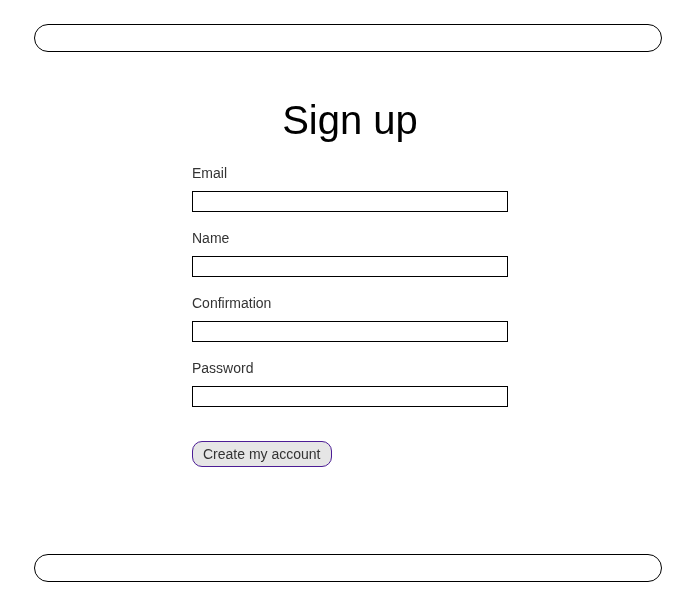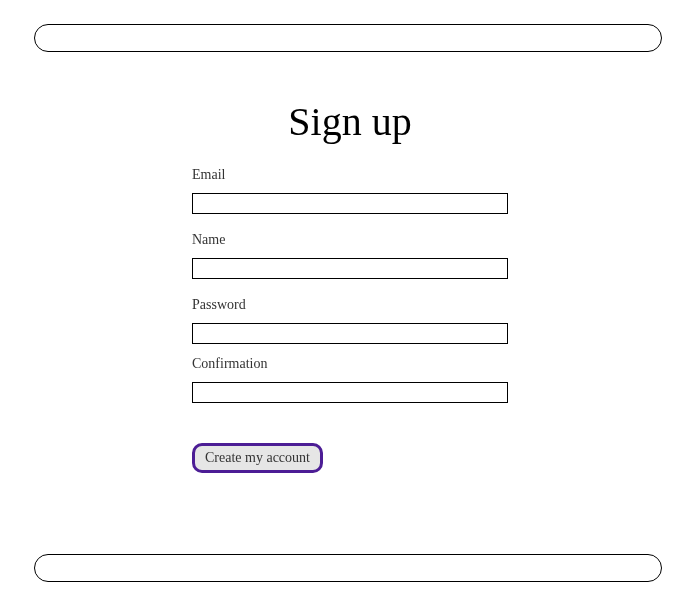--- a/index.html
+++ b/index.html
@@ -1,19 +1,18 @@
 <!DOCTYPE html>
 <html><head>
   <meta charset="utf-8">
   <style>
     * {
       margin: 0;
       padding: 0;
       box-sizing: border-box;
-      font-family: Liberation Serif, serif;
     }
     body {
       font-family: Arial, Helvetica, sans-serif;
       background: #ffffff;
       width: 700px;
       height: 600px;
       position: relative;
     }
     .top-bar {
       position: absolute;
@@ -72,21 +71,21 @@
       background: #fff;
       font-size: 13px;
       padding: 0 4px;
     }
     .submit-btn {
       margin-top: 22px;
       padding: 4px 10px;
       font-size: 14px;
       color: #333;
       background: #e6e6e6;
-      border: 3px solid #4c1d95;
+      border: 1px solid #4c1d95;
       border-radius: 10px;
       cursor: pointer;
       font-family: inherit;
     }
   </style>
 </head>
 <body>
 
 <div class="top-bar"></div>
 
@@ -97,27 +96,27 @@
     <div class="field-group">
       <label class="label">Email</label>
       <input class="input" type="text" value="" style="">
     </div>
 
     <div class="field-group">
       <label class="label">Name</label>
       <input class="input" type="text" value="" style="">
     </div>
 
-    <div class="field-group tight">
-      <label class="label">Password</label>
+    <div class="field-group">
+      <label class="label">Confirmation</label>
       <input class="input" type="password" value="" style="">
     </div>
 
-    <div class="field-group">
-      <label class="label">Confirmation</label>
+    <div class="field-group tight">
+      <label class="label">Password</label>
       <input class="input" type="password" value="" style="">
     </div>
 
     <button type="button" class="submit-btn">Create my account</button>
   </form>
 </div>
 
 <div class="bottom-bar"></div>
 
 </body></html>

